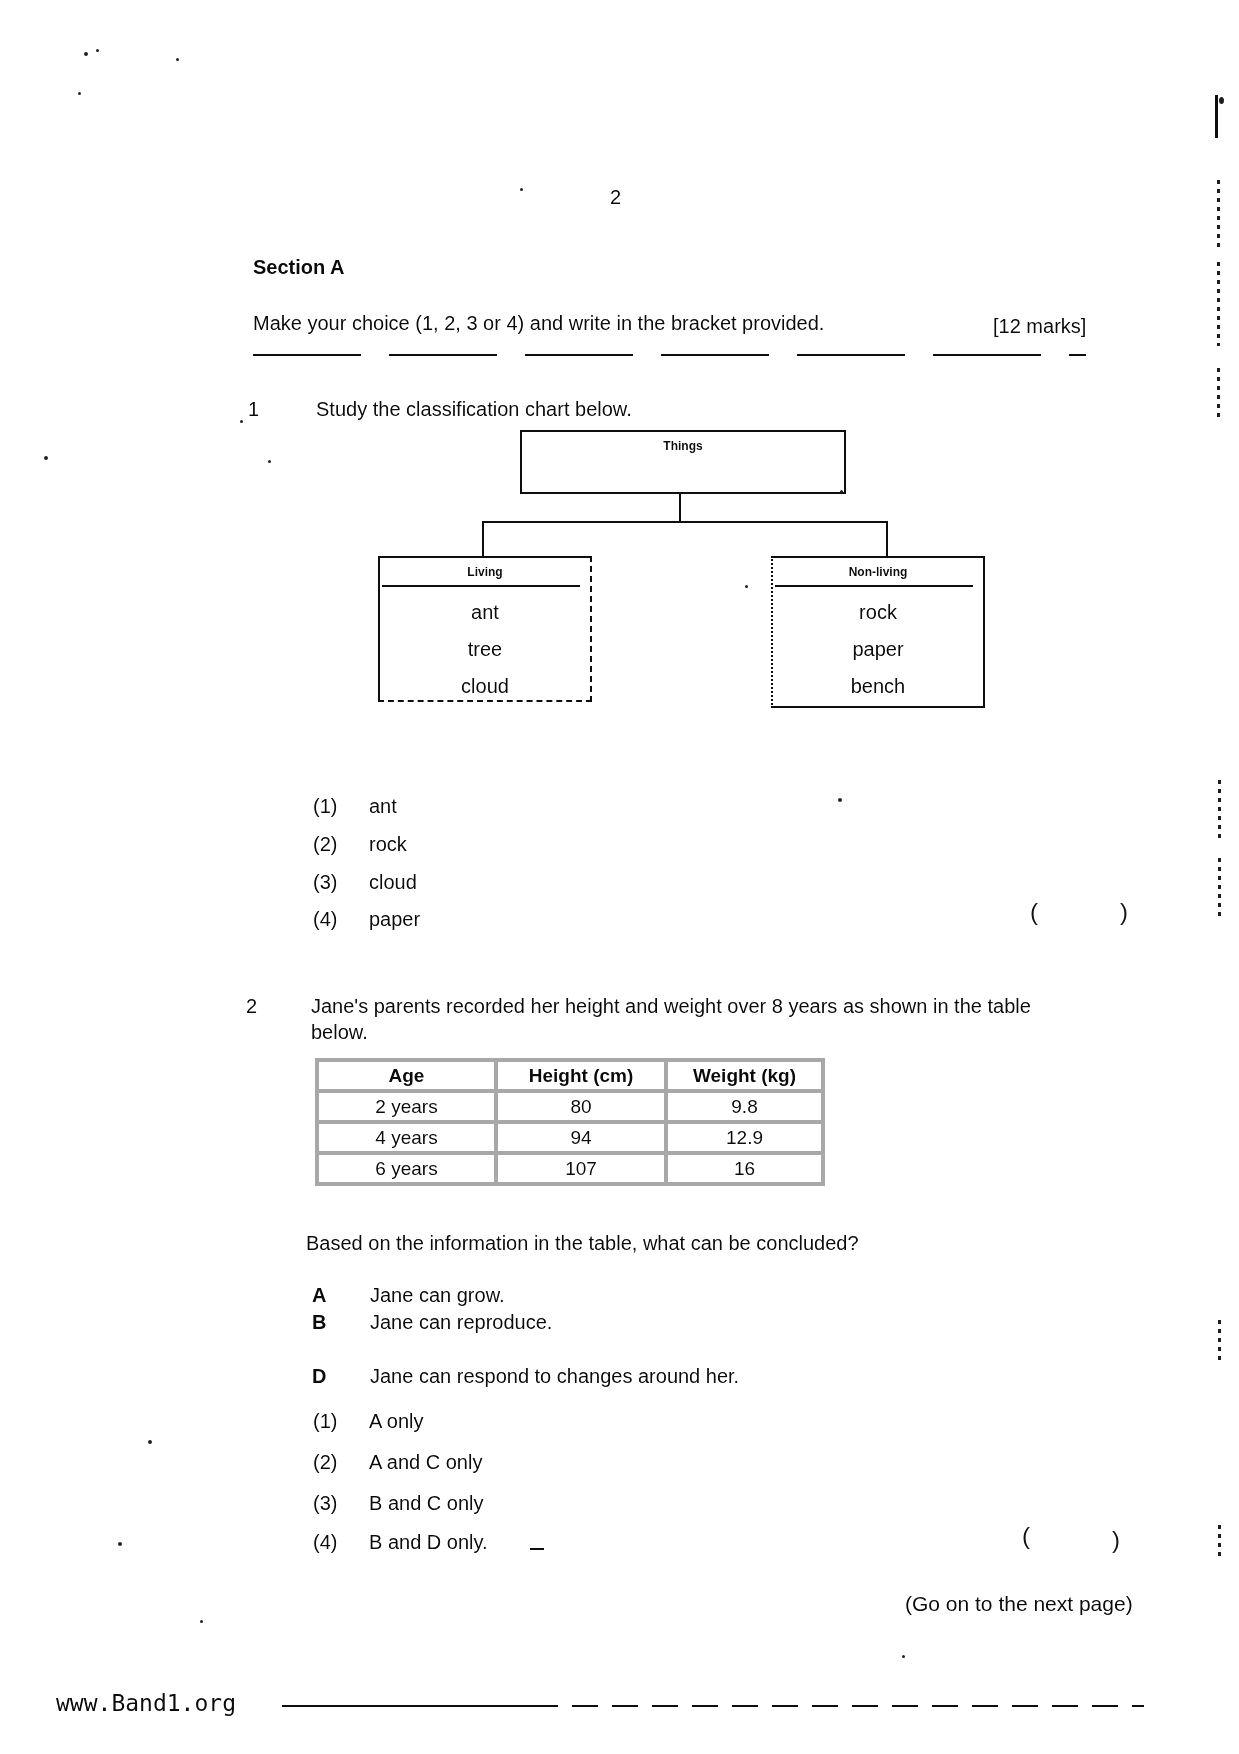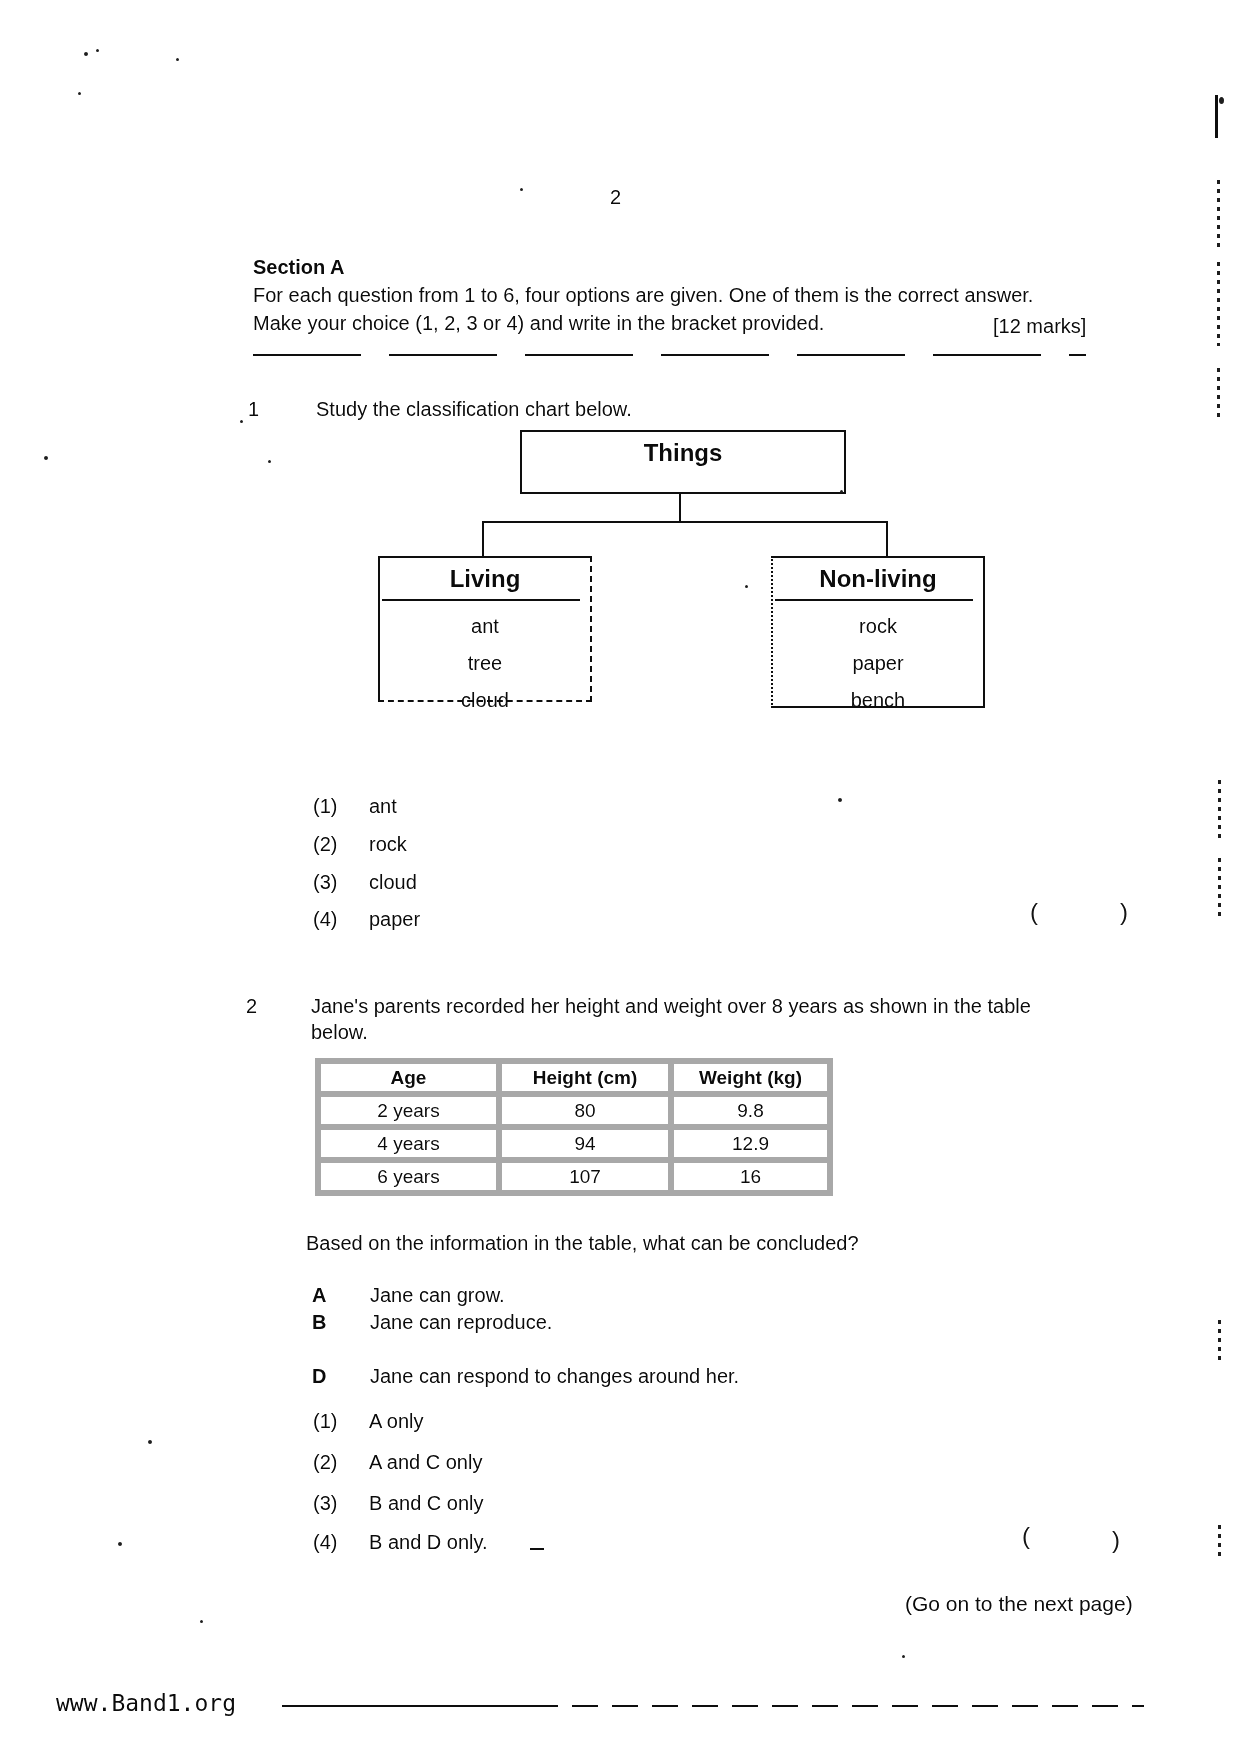--- a/index.html
+++ b/index.html
@@ -9,59 +9,58 @@
     filter:blur(0.3px) contrast(1.15);
   }
   .abs{position:absolute;}
   .txt{font-size:20px;line-height:26px;white-space:nowrap;}
   .wrap{white-space:normal;}
   .bold{font-weight:700;}
   
   .node-box{border:2px solid #1d1d1d;text-align:center;}
   .box-living{border-right-style:dashed;border-bottom-style:dashed;}
   .box-nonliving{border-left-style:dotted;}
-  .box-title{font-weight:700;font-size:24px;padding-top:7px;}
+  .box-title{font-weight:700;font-size:12px;padding-top:7px;}
   .box-divider{border-bottom:2px solid #1d1d1d;margin:6px 10px 0 2px;}
   .box-item{font-size:20px;margin-top:14px;}
   .line-h{background:#1d1d1d;height:2px;}
   .line-v{background:#1d1d1d;width:2px;}
   .rule-dashed{
     height:2px;
     background:repeating-linear-gradient(90deg,#1d1d1d 0 108px,rgba(0,0,0,0) 108px 136px);
   }
   .footer-dashes{
     height:2px;
     background:repeating-linear-gradient(90deg,#1d1d1d 0 26px,rgba(0,0,0,0) 26px 40px);
   }
   .dotted-v{
     width:3px;
     background:repeating-linear-gradient(180deg,#2a2a2a 0 4px,rgba(0,0,0,0) 4px 9px);
   }
   
   table.data{border-collapse:collapse;font-size:19px;}
   table.data th,table.data td{
-    border:6px solid #a3a3a3;text-align:center;padding:0;height:27px;
+    border:4px solid #a3a3a3;text-align:center;padding:0;height:27px;
   }
   table.data th{font-weight:700;border-bottom-style:solid;}
   table.data tr:nth-child(odd) td{border-bottom-style:dashed;}
   .optnum{display:inline-block;width:56px;}
   .stletter{display:inline-block;width:58px;font-weight:700;}
   .bracket{font-size:24px;color:#222;}
   .speck{position:absolute;background:#2b2b2b;border-radius:50%;}
   .mono{font-family:"DejaVu Sans Mono","Liberation Mono",monospace;}
 </style>
 </head>
 <body>
 
 <div class="page">
 
   <div class="abs txt" style="left:610px;top:184px;">2</div>
 
   <div class="abs txt bold" style="left:253px;top:254px;">Section A</div>
-  <div class="abs txt" style="left:253px;top:282px;">For each question from 1 to 6, four options are given. One of them is the correct answer.</div>
   <div class="abs txt" style="left:253px;top:310px;">Make your choice (1, 2, 3 or 4) and write in the bracket provided.</div>
   <div class="abs txt" style="left:993px;top:313px;">[12 marks]</div>
 
   <div class="abs rule-dashed" style="left:253px;top:354px;width:833px;"></div>
 
   <div class="abs txt" style="left:248px;top:396px;">1</div>
   <div class="abs txt" style="left:316px;top:396px;">Study the classification chart below.</div>
 
   <div class="abs node-box" style="left:520px;top:430px;width:322px;height:60px;">
     <div class="box-title">Things</div>

